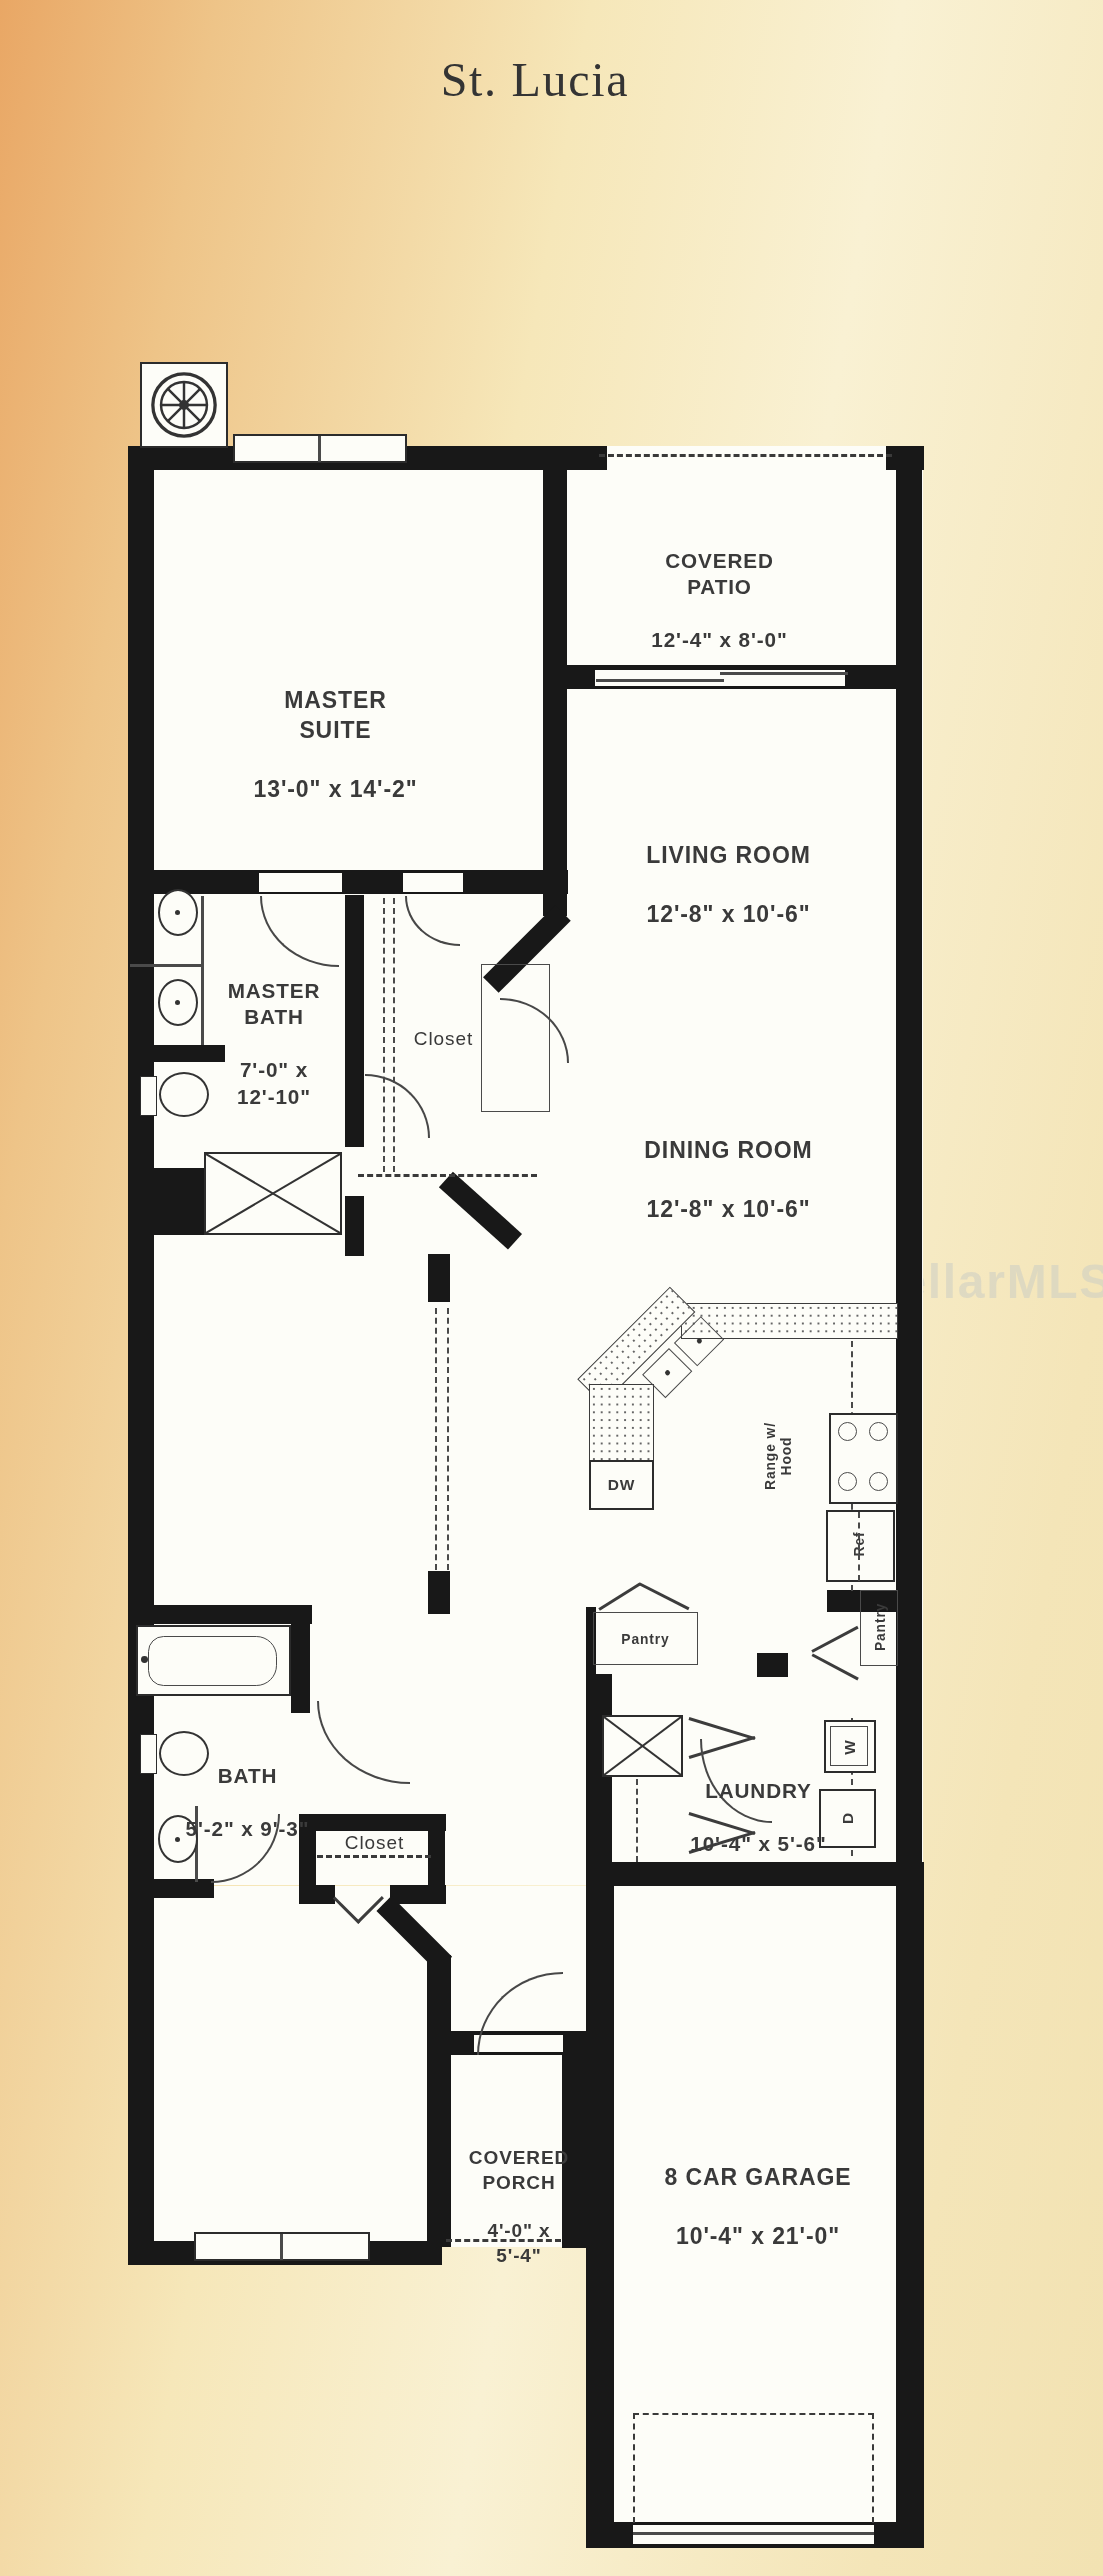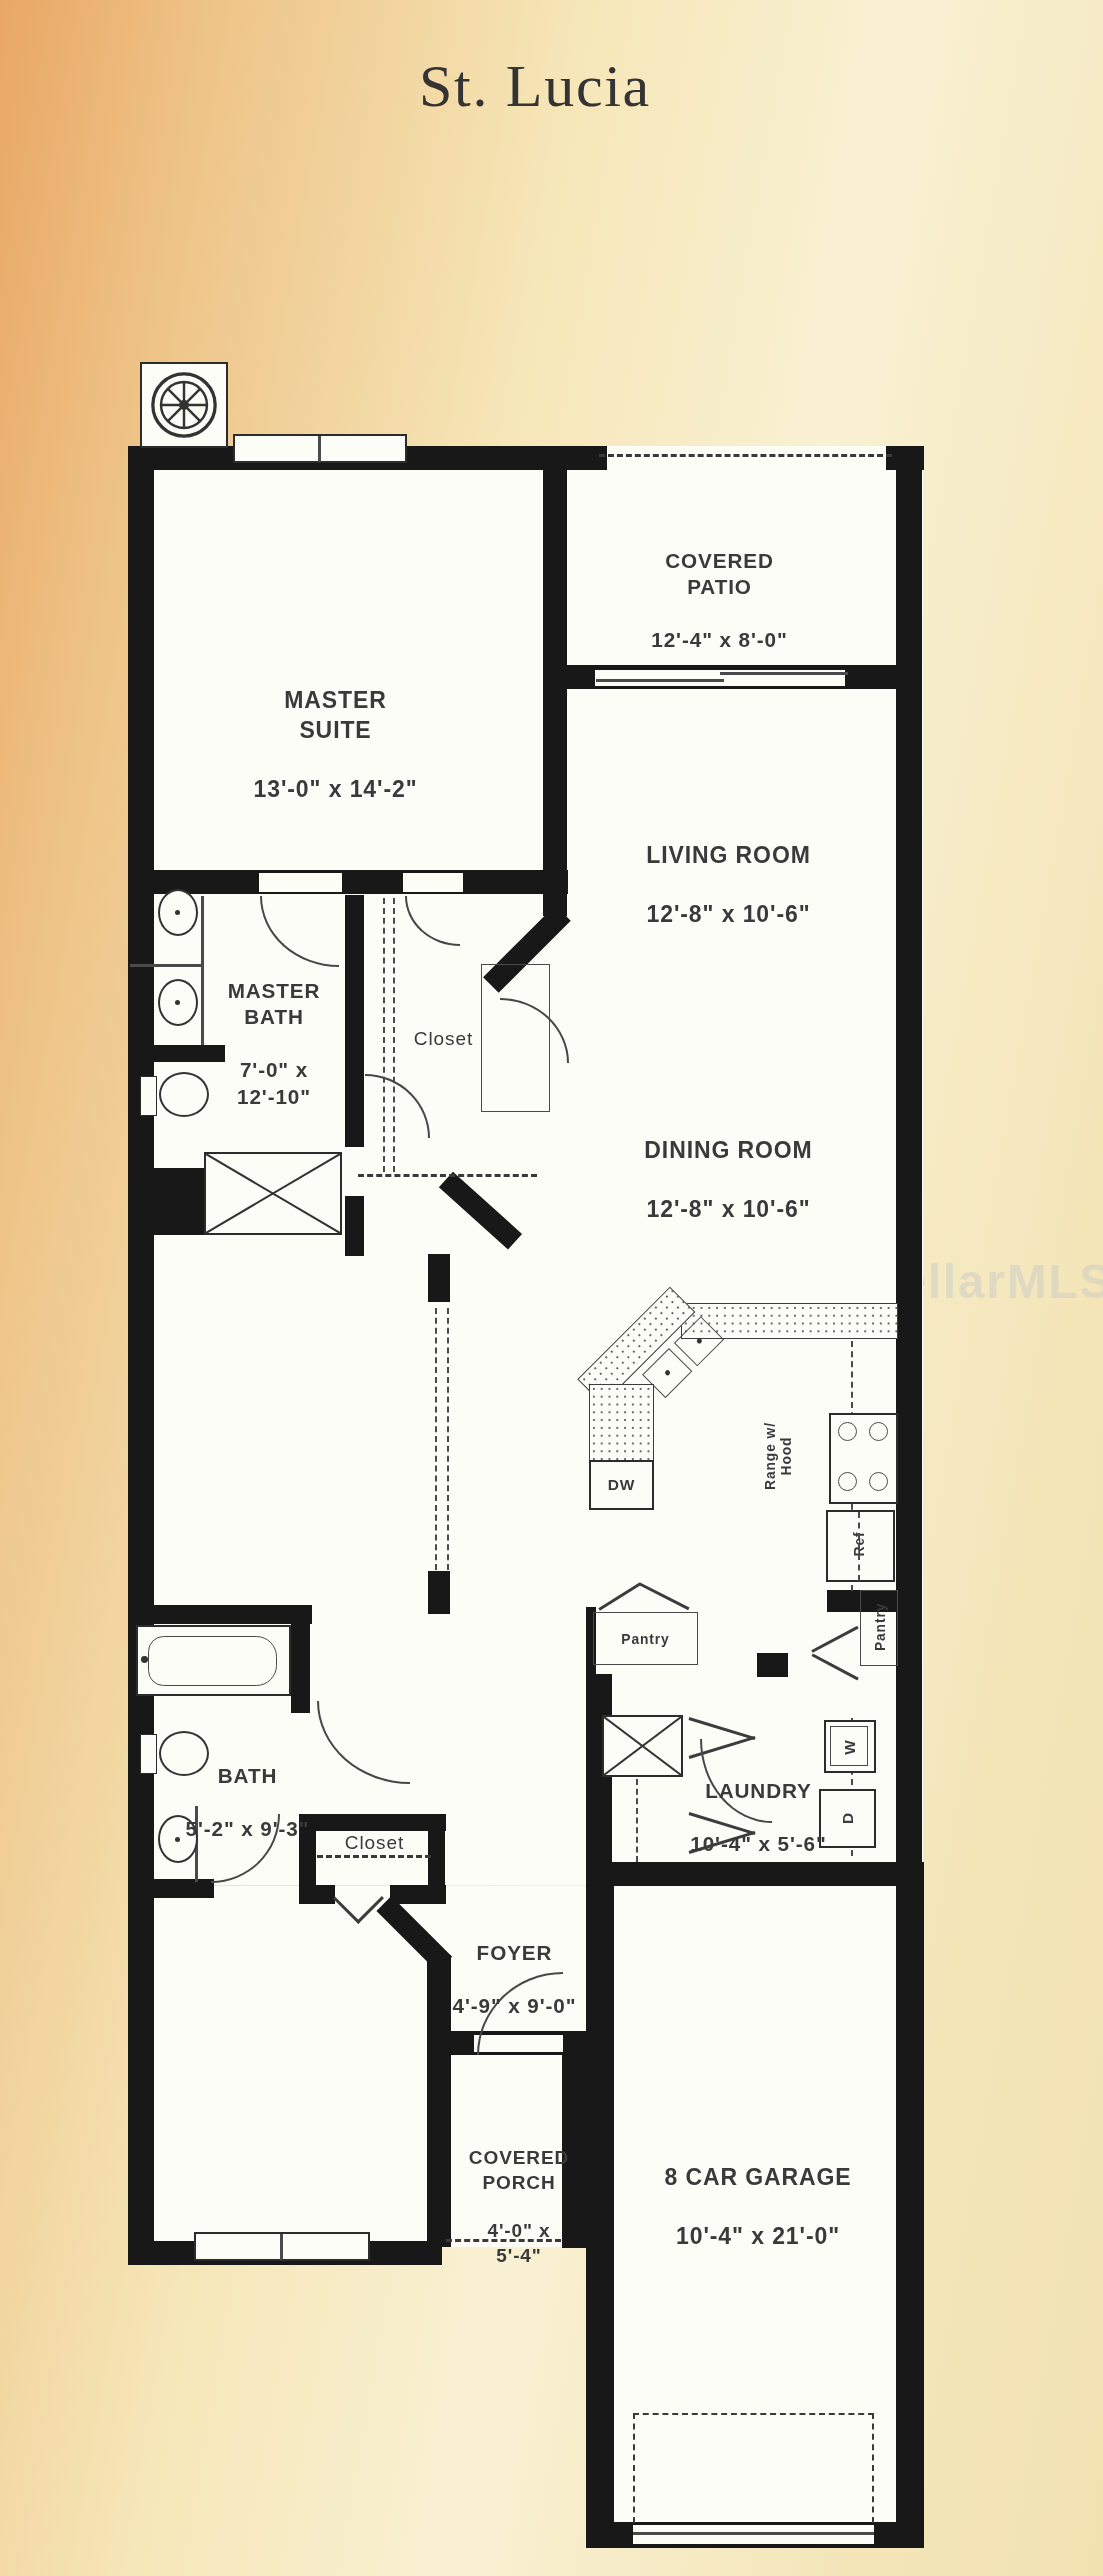--- a/index.html
+++ b/index.html
@@ -25,21 +25,21 @@
        letter-spacing:0.9px;line-height:1.28;font-weight:bold;}
   .lbl .dims{font-weight:bold;}
   .f27{font-size:23px;} .f24{font-size:20.7px;} .f22{font-size:19px;}
   .f18{font-size:15.5px;} .f16{font-size:13.8px;line-height:1.15;}
   .rot{transform-origin:left center;}
   .speck{background-color:#fdfdf8;background-image:radial-gradient(#666 0.9px,transparent 1.4px);background-size:7.8px 7.8px;border:1.7px solid #3c3c3c;box-sizing:border-box;position:absolute;}
   .oval{position:absolute;border:2.6px solid #333;border-radius:50%;background:#fdfdf8;box-sizing:border-box;}
   .dot{position:absolute;background:#333;border-radius:50%;}
   .title{position:absolute;left:259px;top:52px;width:552px;text-align:center;
          font-family:"Liberation Serif",serif;color:#343434;}
-  .title .t1{font-size:60px;letter-spacing:1.7px;}
+  .title .t1{font-size:48px;letter-spacing:1.7px;}
   .title .t2{font-size:59px;margin-top:8.6px;letter-spacing:1.7px;}
   .wm{position:absolute;left:848px;top:1254px;font-size:48px;font-weight:bold;
       color:rgba(208,208,196,0.62);letter-spacing:1.7px;white-space:nowrap;}
   svg.fill{position:absolute;inset:0;width:100%;height:100%;}
 </style>
 </head>
 <body>
 
 <div class="page">
 
@@ -249,24 +249,20 @@
   <div class="lbl f22" style="left:392px;top:1027px;width:103px;font-weight:normal;">Closet</div>
   <div class="lbl f24" style="left:172px;top:1736px;width:151px;">
     <span>BATH</span><br>
     <span class="dims">5'-2" x 9'-3"</span>
   </div>
   <div class="lbl f24" style="left:681px;top:1751px;width:155px;">
     <span>LAUNDRY</span><br>
     <span class="dims">10'-4" x 5'-6"</span>
   </div>
   <div class="lbl f22" style="left:327px;top:1831px;width:95px;font-weight:normal;">Closet</div>
-  <div class="lbl f24" style="left:435px;top:1913px;width:159px;">
-    <span>FOYER</span><br>
-    <span class="dims">4'-9" x 9'-0"</span>
-  </div>
   <div class="lbl f22" style="left:464px;top:2122px;width:110px;">
     <span>COVERED
 PORCH</span><br>
     <span class="dims">4'-0" x
 5'-4"</span>
   </div>
   <div class="lbl f27" style="left:616px;top:2134px;width:284px;">
     <span>8 CAR GARAGE</span><br>
     <span class="dims">10'-4" x 21'-0"</span>
   </div>

